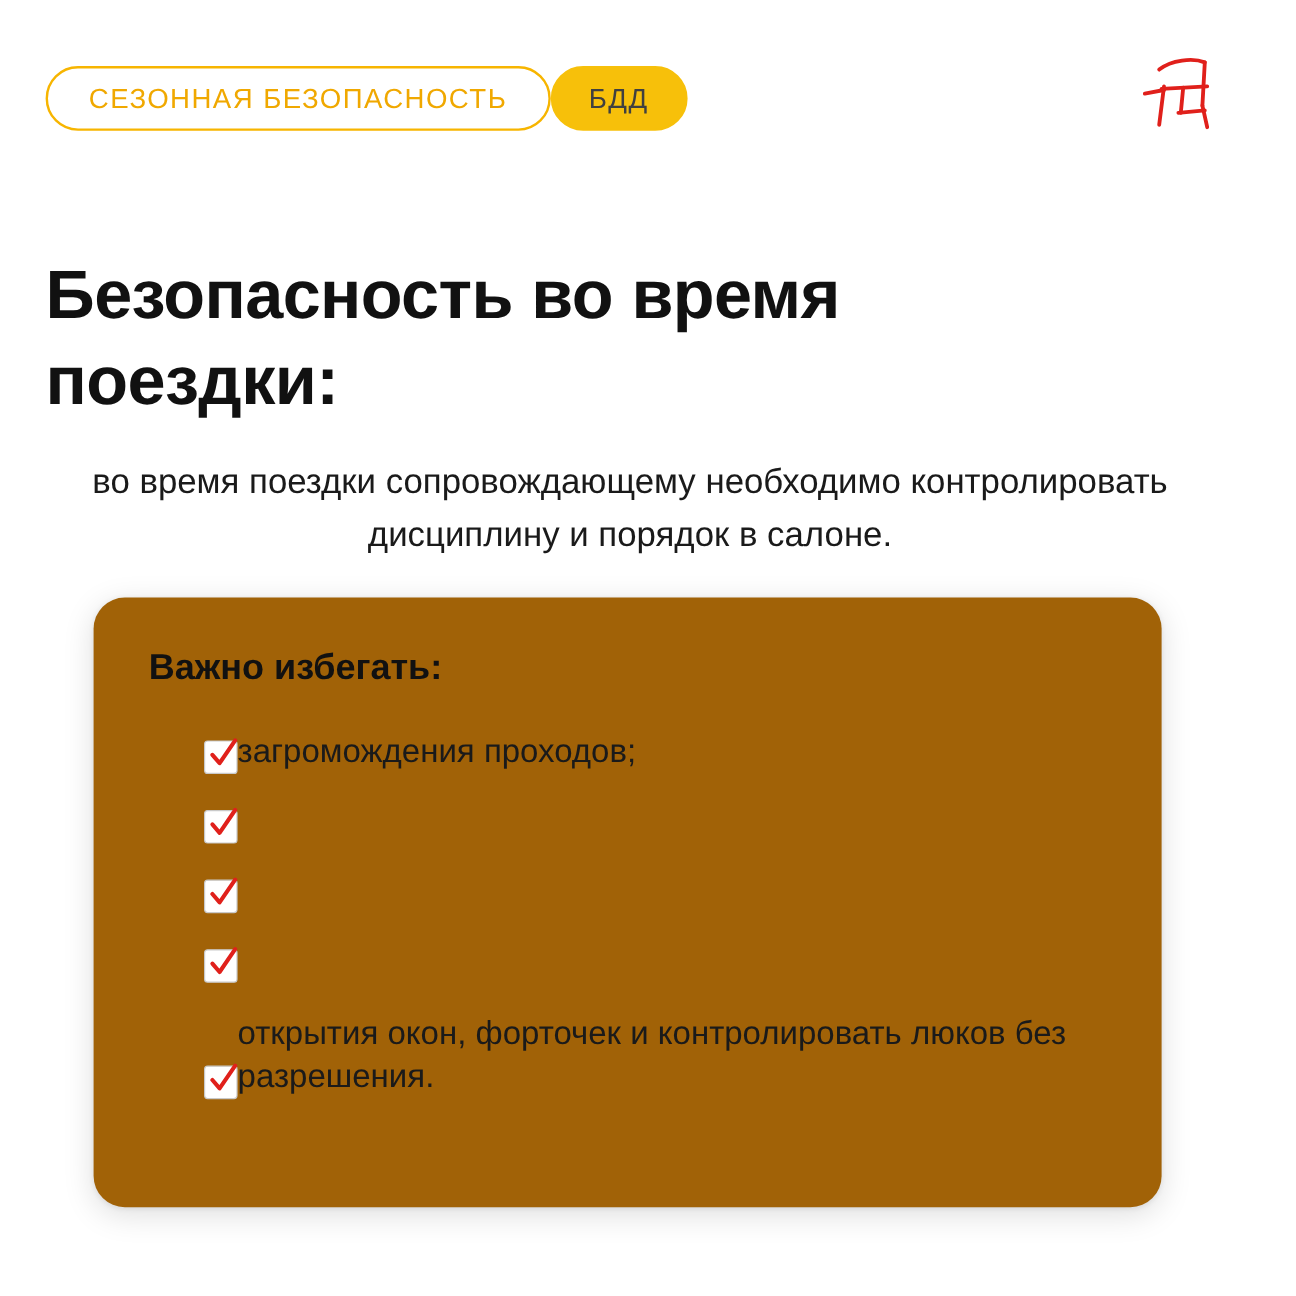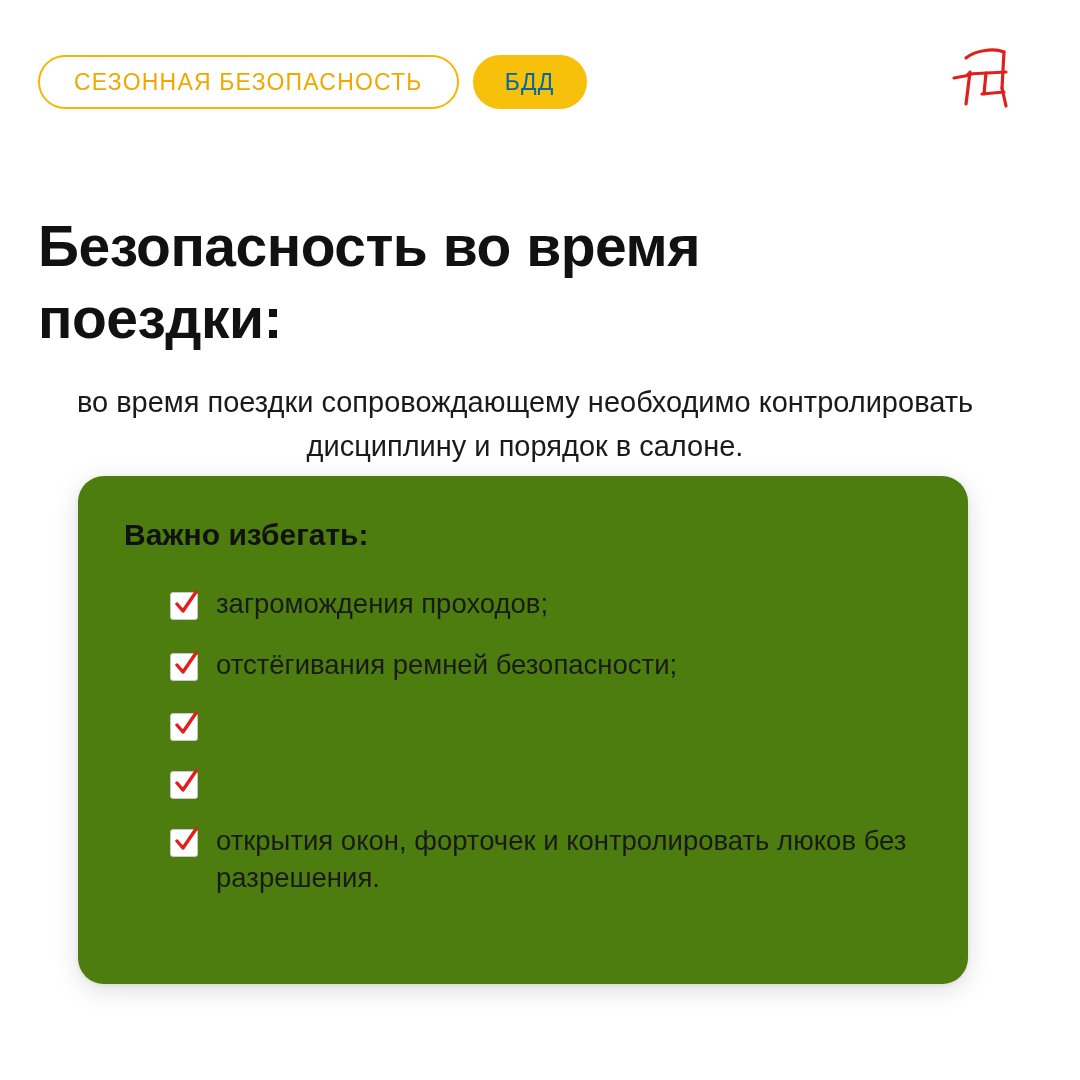--- a/index.html
+++ b/index.html
@@ -23,21 +23,20 @@
     background: #ffffff;
   }
 
   
   .tag-row {
     position: absolute;
     top: 55px;
     left: 38px;
     display: flex;
     align-items: center;
-    gap: 14px;
   }
 
   .tag {
     display: flex;
     align-items: center;
     justify-content: center;
     height: 54px;
     border-radius: 27px;
     box-sizing: border-box;
     font-size: 23px;
@@ -48,21 +47,21 @@
   .tag-outline {
     padding: 0 34px;
     border: 2.5px solid #F7B500;
     color: #F0A800;
     background: #ffffff;
   }
 
   .tag-solid {
     padding: 0 30px;
     background: #F7C00A;
-    color: #0369a1;
+    color: #404040;
     border: 2.5px solid #F7C00A;
   }
 
   
   .logo {
     position: absolute;
     top: 42px;
     right: 60px;
     width: 74px;
     height: 70px;
@@ -90,25 +89,25 @@
     width: 990px;
     font-size: 29px;
     line-height: 1.5;
     color: #1a1a1a;
     text-align: center;
   }
 
   
   .card {
     position: absolute;
-    top: 476px;
+    top: 498px;
     left: 78px;
     width: 890px;
     height: 508px;
-    background: #4d7c0f;
+    background: #a16207;
     border-radius: 26px;
     box-shadow: 0 6px 26px rgba(0,0,0,0.13), 0 1px 4px rgba(0,0,0,0.07);
     box-sizing: border-box;
     padding: 42px 46px 20px 46px;
   }
 
   .card-title {
     font-size: 30px;
     font-weight: bold;
     color: #111111;
@@ -116,22 +115,21 @@
   }
 
   .check-list {
     list-style: none;
     margin: 0;
     padding: 0 0 0 46px;
   }
 
   .check-item {
     display: flex;
-    align-items: flex-start;
-    gap: 18px;
+    align-items: flex-end;
     margin-bottom: 24px;
   }
 
   .check-box {
     flex: 0 0 auto;
     width: 26px;
     height: 26px;
     margin-top: 6px;
     border: 1.5px solid #c9c9c9;
     border-radius: 3px;
@@ -193,21 +191,20 @@
         </span>
         <span class="check-text">загромождения проходов;</span>
       </li>
 
       <li class="check-item">
         <span class="check-box">
           <svg width="26" height="26" viewBox="0 0 26 26" fill="none" xmlns="http://www.w3.org/2000/svg">
             <path d="M4 14 L10 21 L23 2" stroke="#E0201B" stroke-width="3.4" stroke-linecap="round" stroke-linejoin="round"></path>
           </svg>
         </span>
-        <span class="check-text">отстёгивания ремней безопасности;</span>
       </li>
 
       <li class="check-item">
         <span class="check-box">
           <svg width="26" height="26" viewBox="0 0 26 26" fill="none" xmlns="http://www.w3.org/2000/svg">
             <path d="M4 14 L10 21 L23 2" stroke="#E0201B" stroke-width="3.4" stroke-linecap="round" stroke-linejoin="round"></path>
           </svg>
         </span>
       </li>
 

